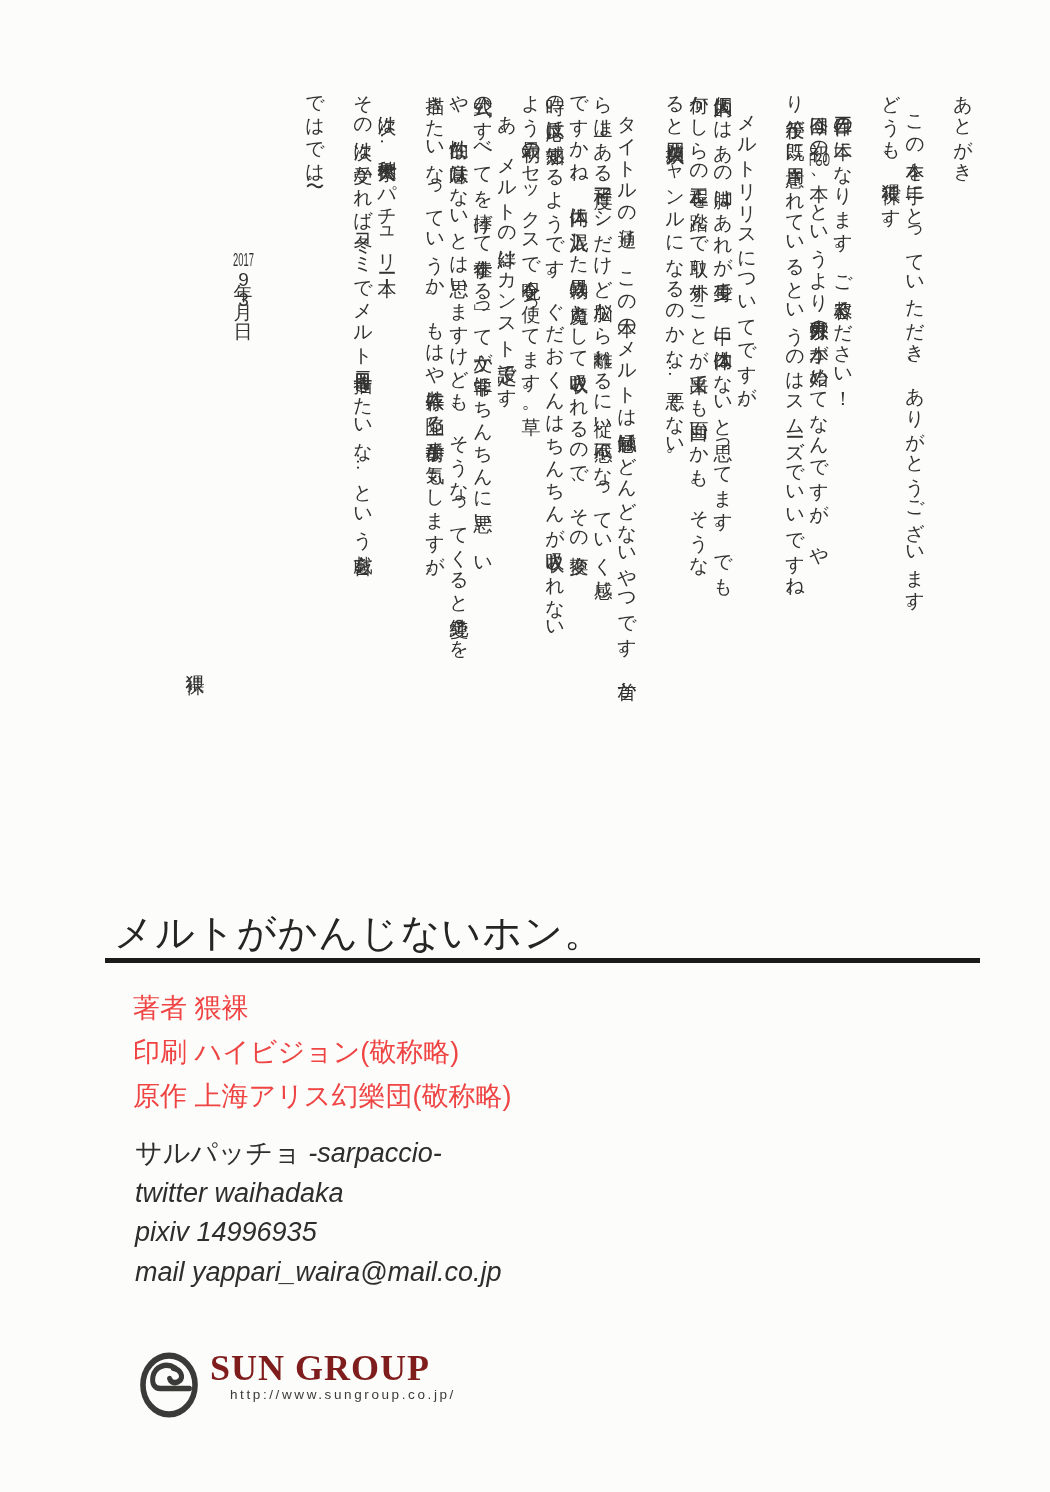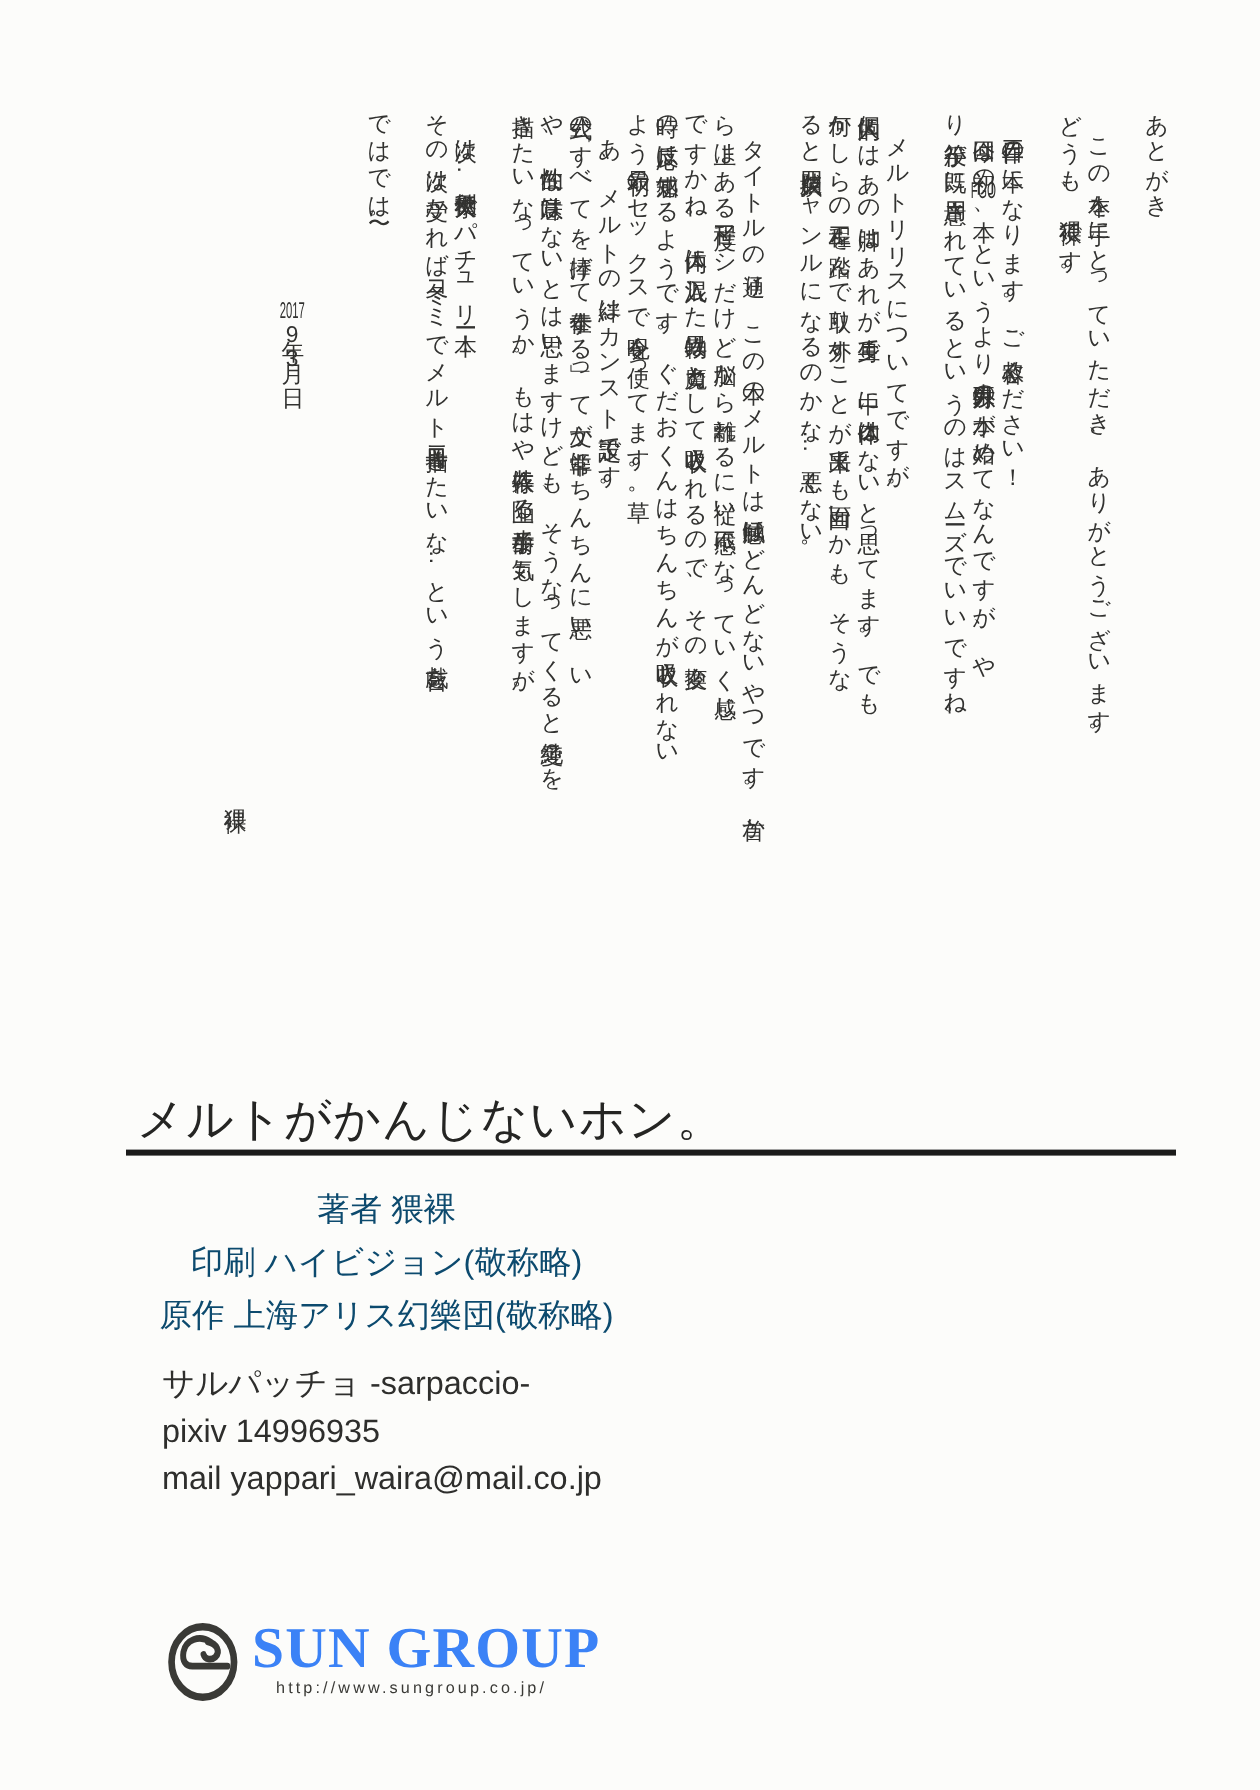--- a/index.html
+++ b/index.html
@@ -35,42 +35,41 @@
     position:absolute;left:584px;top:922px;
     font-size:27px;letter-spacing:0.5px;color:#2a2a28;
     white-space:nowrap;
   }
   .rule{
     position:absolute;left:105px;top:958px;
     width:875px;height:5px;background:#1b1b1a;
   }
   .credits{
     position:absolute;left:133px;top:986px;
-    font-size:27px;line-height:44px;color:#0c4a6e;
+    font-size:27px;line-height:44px;color:#ef4444;
     white-space:nowrap;
-    text-align:center;
   }
   .publisher{
     position:absolute;left:135px;top:1134px;
     font-size:27px;line-height:39.5px;color:#2e2e2c;
     white-space:nowrap;
   }
   .publisher .heading{padding-left:23px;}
-  .em{}
+  .em{font-style:italic;}
   
   .sun{
     position:absolute;left:138px;top:1350px;
     display:flex;align-items:flex-start;
   }
   .sun-mark{display:block;}
   .sun-text{margin-left:10px;}
   .sun-name{
     font-family:"Liberation Serif","DejaVu Serif",serif;
-    font-weight:bold;font-size:48px;line-height:1.0;
-    letter-spacing:1px;color:#3b82f6;white-space:nowrap;
+    font-weight:bold;font-size:36px;line-height:1.0;
+    letter-spacing:1px;color:#7f1d1d;white-space:nowrap;
   }
   .sun-url{
     font-size:13.5px;letter-spacing:2.6px;color:#3a3a36;
     margin-top:1px;margin-left:20px;white-space:nowrap;
   }
 </style>
 </head>
 <body>
 
 <div class="page">
@@ -115,20 +114,21 @@
   <div class="rule"></div>
 
   <div class="credits">
     <div>著者 猥裸</div>
     <div>印刷 ハイビジョン(敬称略)</div>
     <div>原作 上海アリス幻樂団(敬称略)</div>
   </div>
 
   <div class="publisher">
     <div><span>サルパッチョ </span><span class="em">-sarpaccio-</span></div>
+    <div class="em">twitter waihadaka</div>
     <div class="em">pixiv 14996935</div>
     <div class="em">mail yappari_waira@mail.co.jp</div>
   </div>
 
   <div class="sun">
     <svg class="sun-mark" width="62" height="70" viewBox="0 0 100 100" preserveAspectRatio="none">
       <circle cx="50" cy="50" r="42" fill="none" stroke="#3a3a36" stroke-width="9"></circle>
       <path d="M60 26 C 45 17, 27 24, 24 38 C 22 49, 27 55, 36 55 L 83 55" fill="none" stroke="#3a3a36" stroke-width="8" stroke-linecap="round"></path>
       <path d="M57 26 C 69 28, 74 38, 67 44 C 61 48.5, 53 47, 51 41" fill="none" stroke="#3a3a36" stroke-width="8" stroke-linecap="round"></path>
     </svg>

